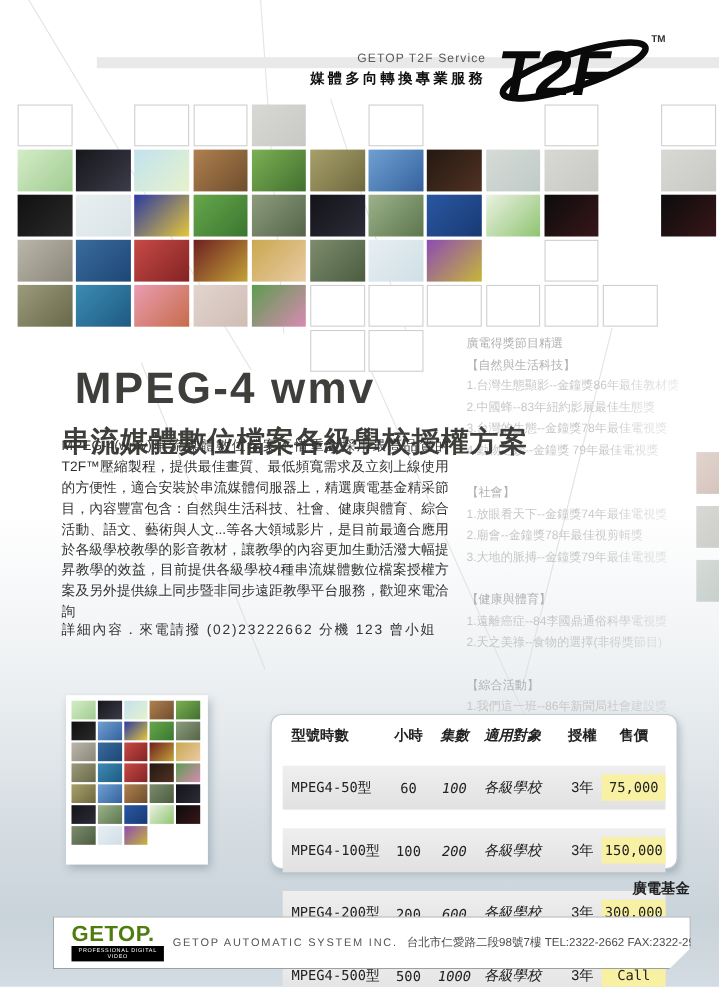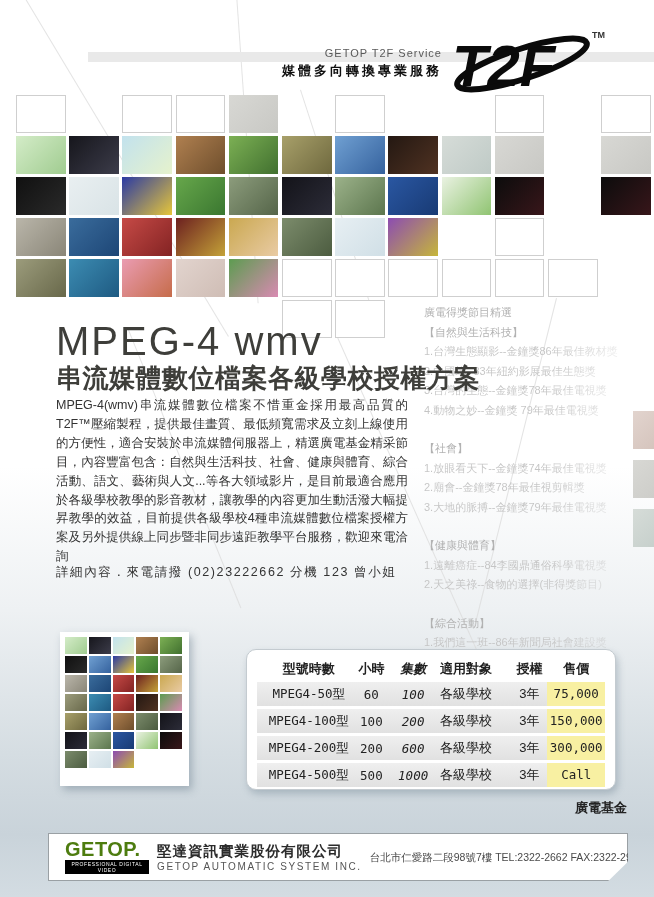--- a/index.html
+++ b/index.html
@@ -17,21 +17,21 @@
   .svc-en{font-size:11px;color:#5a5a5a;letter-spacing:1px;line-height:15px;}
   .svc-zh{font-size:13px;color:#101010;font-weight:bold;letter-spacing:3px;line-height:17px;margin-top:1px;}
   .t2f{position:absolute;left:450px;top:26px;width:160px;height:76px;z-index:2;}
 
   
   .gcell{position:absolute;width:49.5px;height:38px;z-index:1;}
   .gempty{background:#fff;border:1px solid #cfcfcf;box-sizing:border-box;}
 
   
   .title{position:absolute;left:56px;top:320px;z-index:3;color:#3e3e3a;}
-  .title h1{margin:0;font-size:40px;font-weight:400;letter-spacing:2px;line-height:42px;}
+  .title h1{margin:12px;font-size:40px;font-weight:700;letter-spacing:2px;line-height:42px;}
   .title h2{margin:1px 0 0 0;font-size:26px;font-weight:bold;letter-spacing:.5px;line-height:30px;}
 
   
   .para{position:absolute;left:56px;top:396px;width:352px;z-index:3;
         font-size:12.5px;line-height:18.9px;color:#333;text-align:justify;}
   .contact{position:absolute;left:56px;top:564px;width:380px;z-index:3;
         font-size:12.5px;color:#333;letter-spacing:1.6px;white-space:nowrap;}
 
   
   .plist{position:absolute;left:424px;top:303px;width:236px;z-index:1;
@@ -49,28 +49,28 @@
   
   .mosaic{position:absolute;left:60px;top:632px;width:129px;height:154px;background:#fff;
           box-shadow:3px 4px 8px rgba(100,120,135,.45);padding:5px;box-sizing:border-box;z-index:2;}
   .mosaic-grid{display:flex;flex-wrap:wrap;gap:2px;}
   .mcell{width:21.8px;height:17px;}
 
   
   .pcard{position:absolute;left:246px;top:649px;width:370px;height:141px;background:#fff;
          border:1px solid #c4cbd0;border-radius:10px;box-shadow:2px 4px 7px rgba(110,130,145,.4);
          padding:8px 10px;box-sizing:border-box;z-index:2;}
-  .pt-row{display:flex;align-items:center;height:24px;margin-top:3px;font-size:13px;color:#222;}
+  .pt-row{display:flex;align-items:center;height:40px;margin-top:17px;font-size:13px;color:#222;}
   .pt-head{height:21px;font-weight:bold;margin-top:0;}
   .pt-data{background:linear-gradient(180deg,#efefef,#e1e1e1);}
   .td{box-sizing:border-box;}
-  .c1{width:96px;padding-left:8px;text-align:center;}
+  .c1{width:96px;padding-left:8px;}
   .c2{width:38px;text-align:center;}
   .c3{width:46px;text-align:center;font-style:italic;}
-  .c4{width:76px;padding-left:4px;}
+  .c4{width:76px;padding-left:4px;font-style:italic;}
   .c5{width:36px;text-align:center;}
   .c6{width:58px;text-align:center;}
   .mono{font-family:"DejaVu Sans Mono",monospace;font-size:12.5px;}
   .pt-data .c6{background:#f8f0a2;height:24px;line-height:24px;}
 
   
   .fund-label{position:absolute;left:575px;top:799px;font-size:13px;font-weight:bold;color:#222;z-index:3;}
   .fbar{position:absolute;left:48px;top:833px;width:580px;height:48px;background:#fff;
         border:1px solid #9aa0a4;box-sizing:border-box;
         clip-path:polygon(0 0,100% 0,100% 60%,96.6% 100%,0 100%);
@@ -300,21 +300,20 @@
     <div class="fund-green"></div>
     <div class="fund-arrow"></div>
   </div>
 
   <div class="fbar">
     <div class="getop">
       <div class="getop-word"><span>GETOP</span><span>.</span></div>
       <div class="getop-bar">PROFESSIONAL DIGITAL VIDEO</div>
     </div>
     <div class="company">
-      <div class="company-zh">堅達資訊實業股份有限公司</div>
       <div class="company-en">GETOP AUTOMATIC SYSTEM INC.</div>
     </div>
     <div class="addr">
       <div>台北市仁愛路二段98號7樓 TEL:2322-2662 FAX:2322-2995</div>
     </div>
   </div>
 
 </div>
 
 </body></html>

